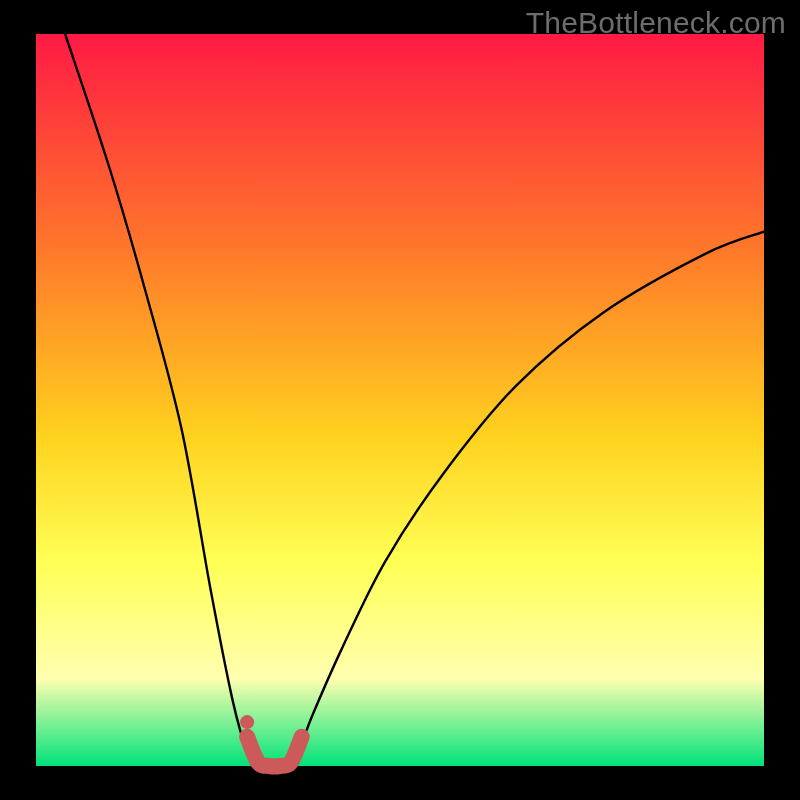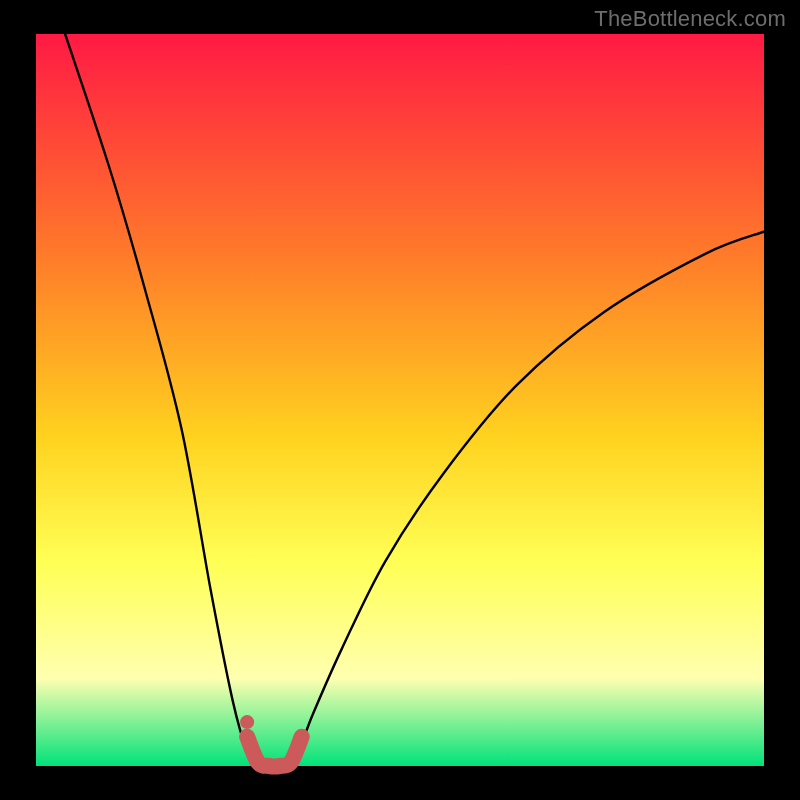--- a/index.html
+++ b/index.html
@@ -16,21 +16,21 @@
     left: 0;
     width: 800px;
     height: 800px;
     background: #000;
   }
   .watermark {
     position: absolute;
     top: 6px;
     right: 14px;
     color: #6d6d6d;
-    font-size: 22px;
+    font-size: 30px;
     font-weight: 500;
     letter-spacing: 0.2px;
     z-index: 10;
   }
   svg {
     position: absolute;
     top: 0;
     left: 0;
   }
 </style>

